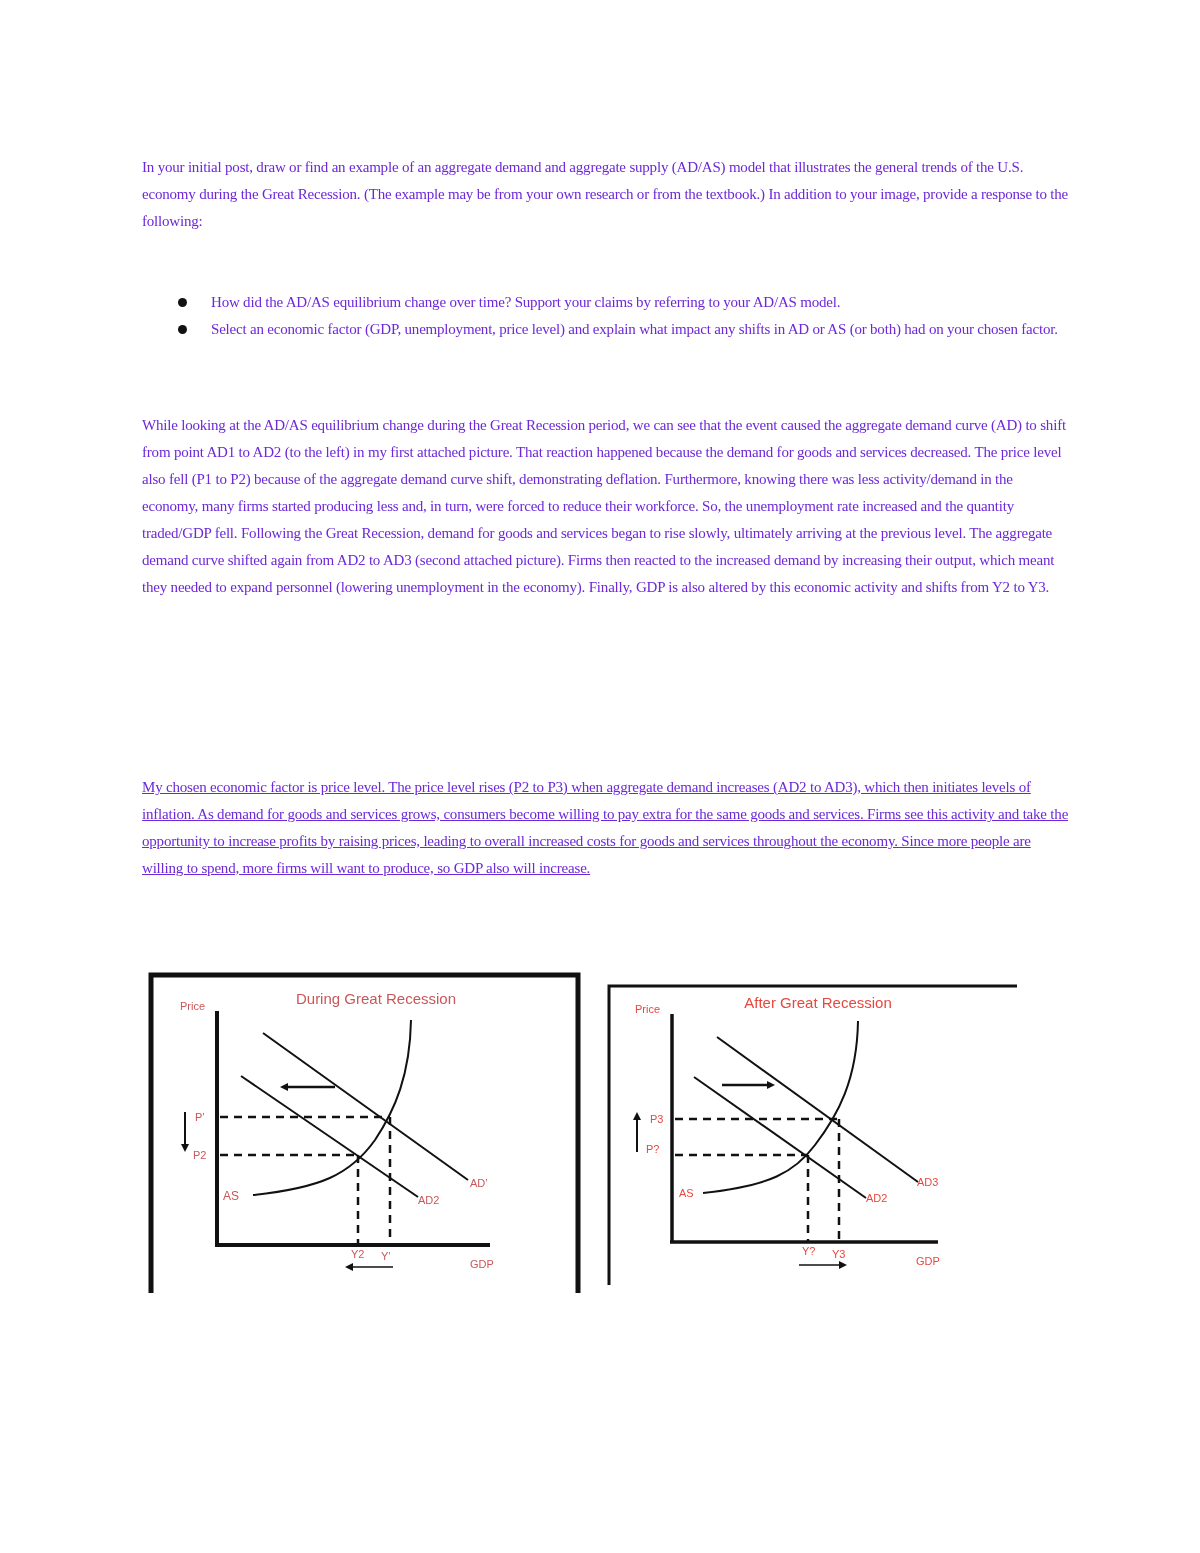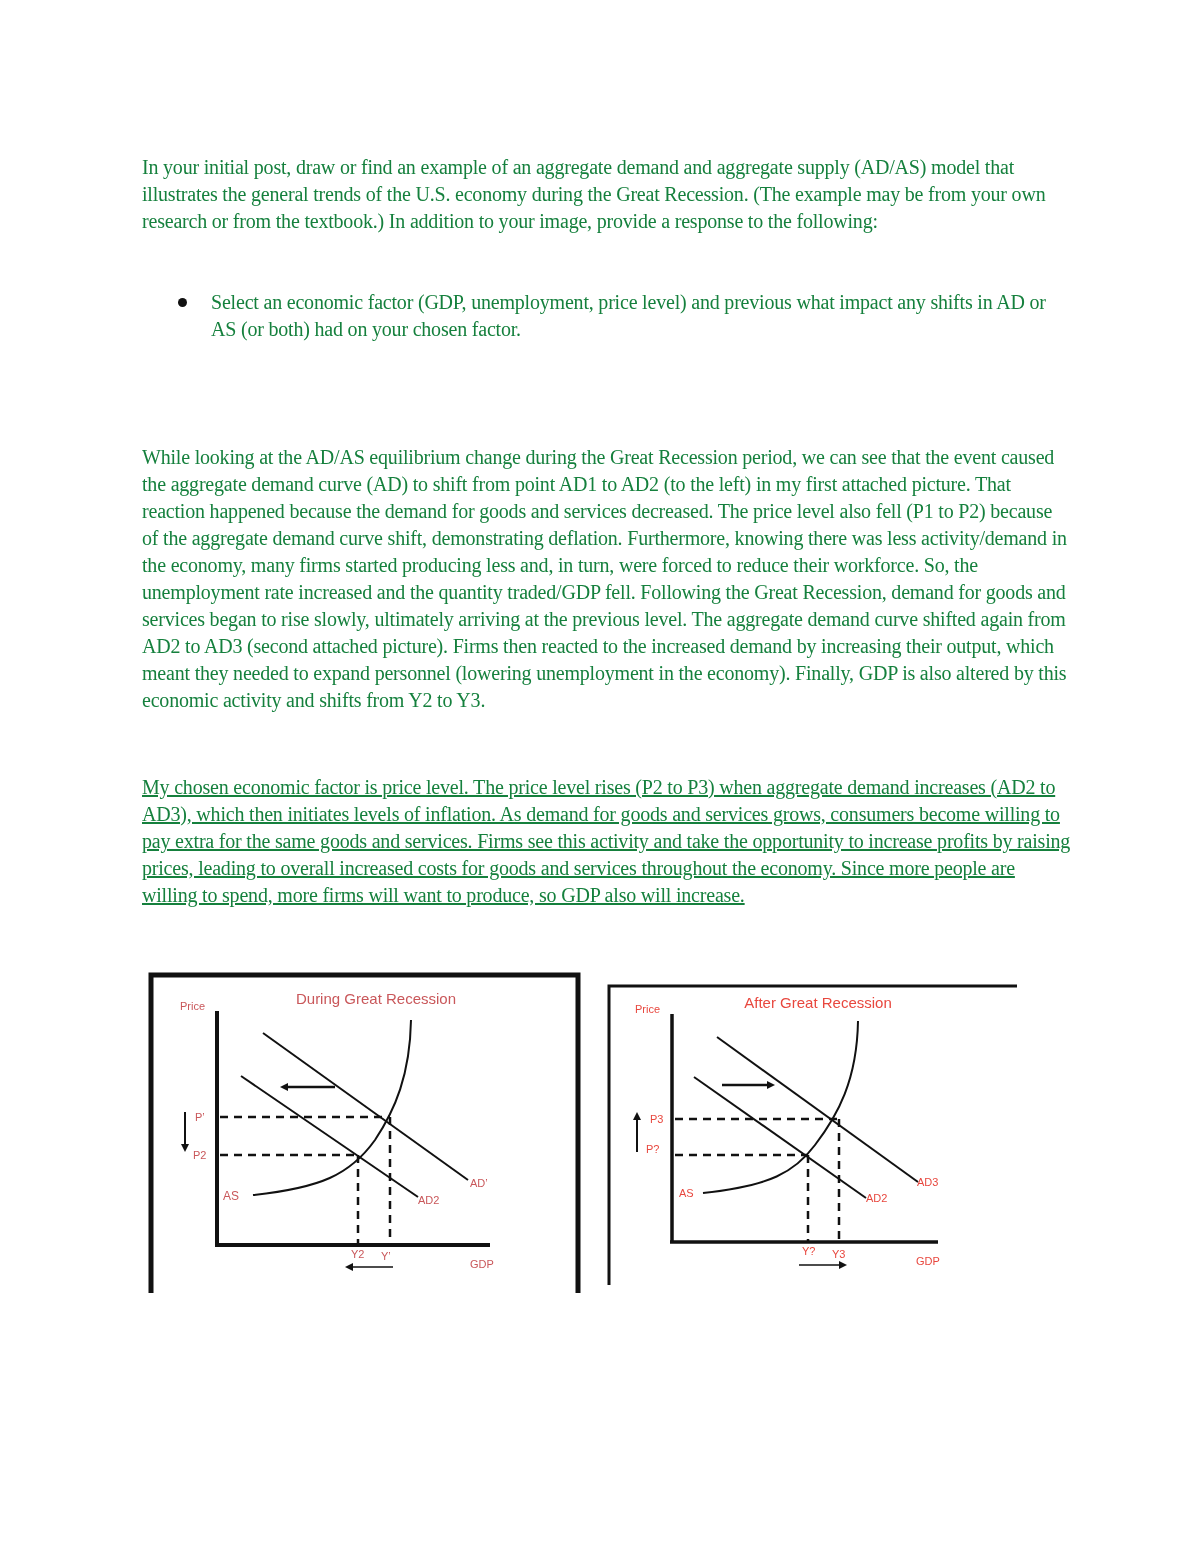--- a/index.html
+++ b/index.html
@@ -1,47 +1,51 @@
 <!DOCTYPE html>
 <html><head>
 <meta charset="utf-8">
 <style>
   html, body { margin: 0; padding: 0; background: #ffffff; }
   body { width: 1200px; height: 1553px; position: relative; overflow: hidden; }
   .page { position: absolute; left: 0; top: 0; width: 1200px; height: 1553px; background: #fff; }
   .text {
     position: absolute; left: 142px; width: 930px;
     font-family: "Liberation Serif", "DejaVu Serif", serif;
-    font-size: 20px; line-height: 27px; color: #15803d;
+    font-size: 15px; line-height: 27px; color: #6d28d9;
     letter-spacing: -0.2px;
   }
   .p { margin: 0; }
   #intro { top: 154px; }
   #bullets { top: 289px; left: 142px; width: 930px; }
   .bullet-item { position: relative; padding-left: 69px; margin: 0; }
   .bullet-dot {
     position: absolute; left: 36px; top: 9px; width: 9px; height: 9px;
     background: #111; border-radius: 50%;
   }
-  #para1 { top: 444px; }
+  #para1 { top: 412px; }
   #para2 { top: 774px; text-decoration: underline; }
   .chart { position: absolute; }
   svg text { font-family: "Liberation Sans", "DejaVu Sans", sans-serif; }
 </style>
 </head>
 <body>
 
 <div class="page">
 
   <p id="intro" class="text p">In your initial post, draw or find an example of an aggregate demand and aggregate supply (AD/AS) model that illustrates the general trends of the U.S. economy during the Great Recession. (The example may be from your own research or from the textbook.) In addition to your image, provide a response to the following:</p>
 
   <div id="bullets" class="text">
     <p class="bullet-item">
       <span class="bullet-dot"></span>
-      <span>Select an economic factor (GDP, unemployment, price level) and previous what impact any shifts in AD or AS (or both) had on your chosen factor.</span>
+      <span>How did the AD/AS equilibrium change over time? Support your claims by referring to your AD/AS model.</span>
+    </p>
+    <p class="bullet-item">
+      <span class="bullet-dot"></span>
+      <span>Select an economic factor (GDP, unemployment, price level) and explain what impact any shifts in AD or AS (or both) had on your chosen factor.</span>
     </p>
   </div>
 
   <p id="para1" class="text p">While looking at the AD/AS equilibrium change during the Great Recession period, we can see that the event caused the aggregate demand curve (AD) to shift from point AD1 to AD2 (to the left) in my first attached picture. That reaction happened because the demand for goods and services decreased. The price level also fell (P1 to P2) because of the aggregate demand curve shift, demonstrating deflation. Furthermore, knowing there was less activity/demand in the economy, many firms started producing less and, in turn, were forced to reduce their workforce. So, the unemployment rate increased and the quantity traded/GDP fell. Following the Great Recession, demand for goods and services began to rise slowly, ultimately arriving at the previous level. The aggregate demand curve shifted again from AD2 to AD3 (second attached picture). Firms then reacted to the increased demand by increasing their output, which meant they needed to expand personnel (lowering unemployment in the economy). Finally, GDP is also altered by this economic activity and shifts from Y2 to Y3.</p>
   <p id="para2" class="text p">My chosen economic factor is price level. The price level rises (P2 to P3) when aggregate demand increases (AD2 to AD3), which then initiates levels of inflation. As demand for goods and services grows, consumers become willing to pay extra for the same goods and services. Firms see this activity and take the opportunity to increase profits by raising prices, leading to overall increased costs for goods and services throughout the economy. Since more people are willing to spend, more firms will want to produce, so GDP also will increase.</p>
 
   <svg class="chart" style="left:0;top:0;" width="1200" height="1553" viewBox="0 0 1200 1553">
     <defs>
       <marker id="ah" markerWidth="8" markerHeight="8" refX="4" refY="4" orient="auto" markerUnits="userSpaceOnUse">
         <path d="M0,0 L8,4 L0,8 z" fill="#111"></path>

